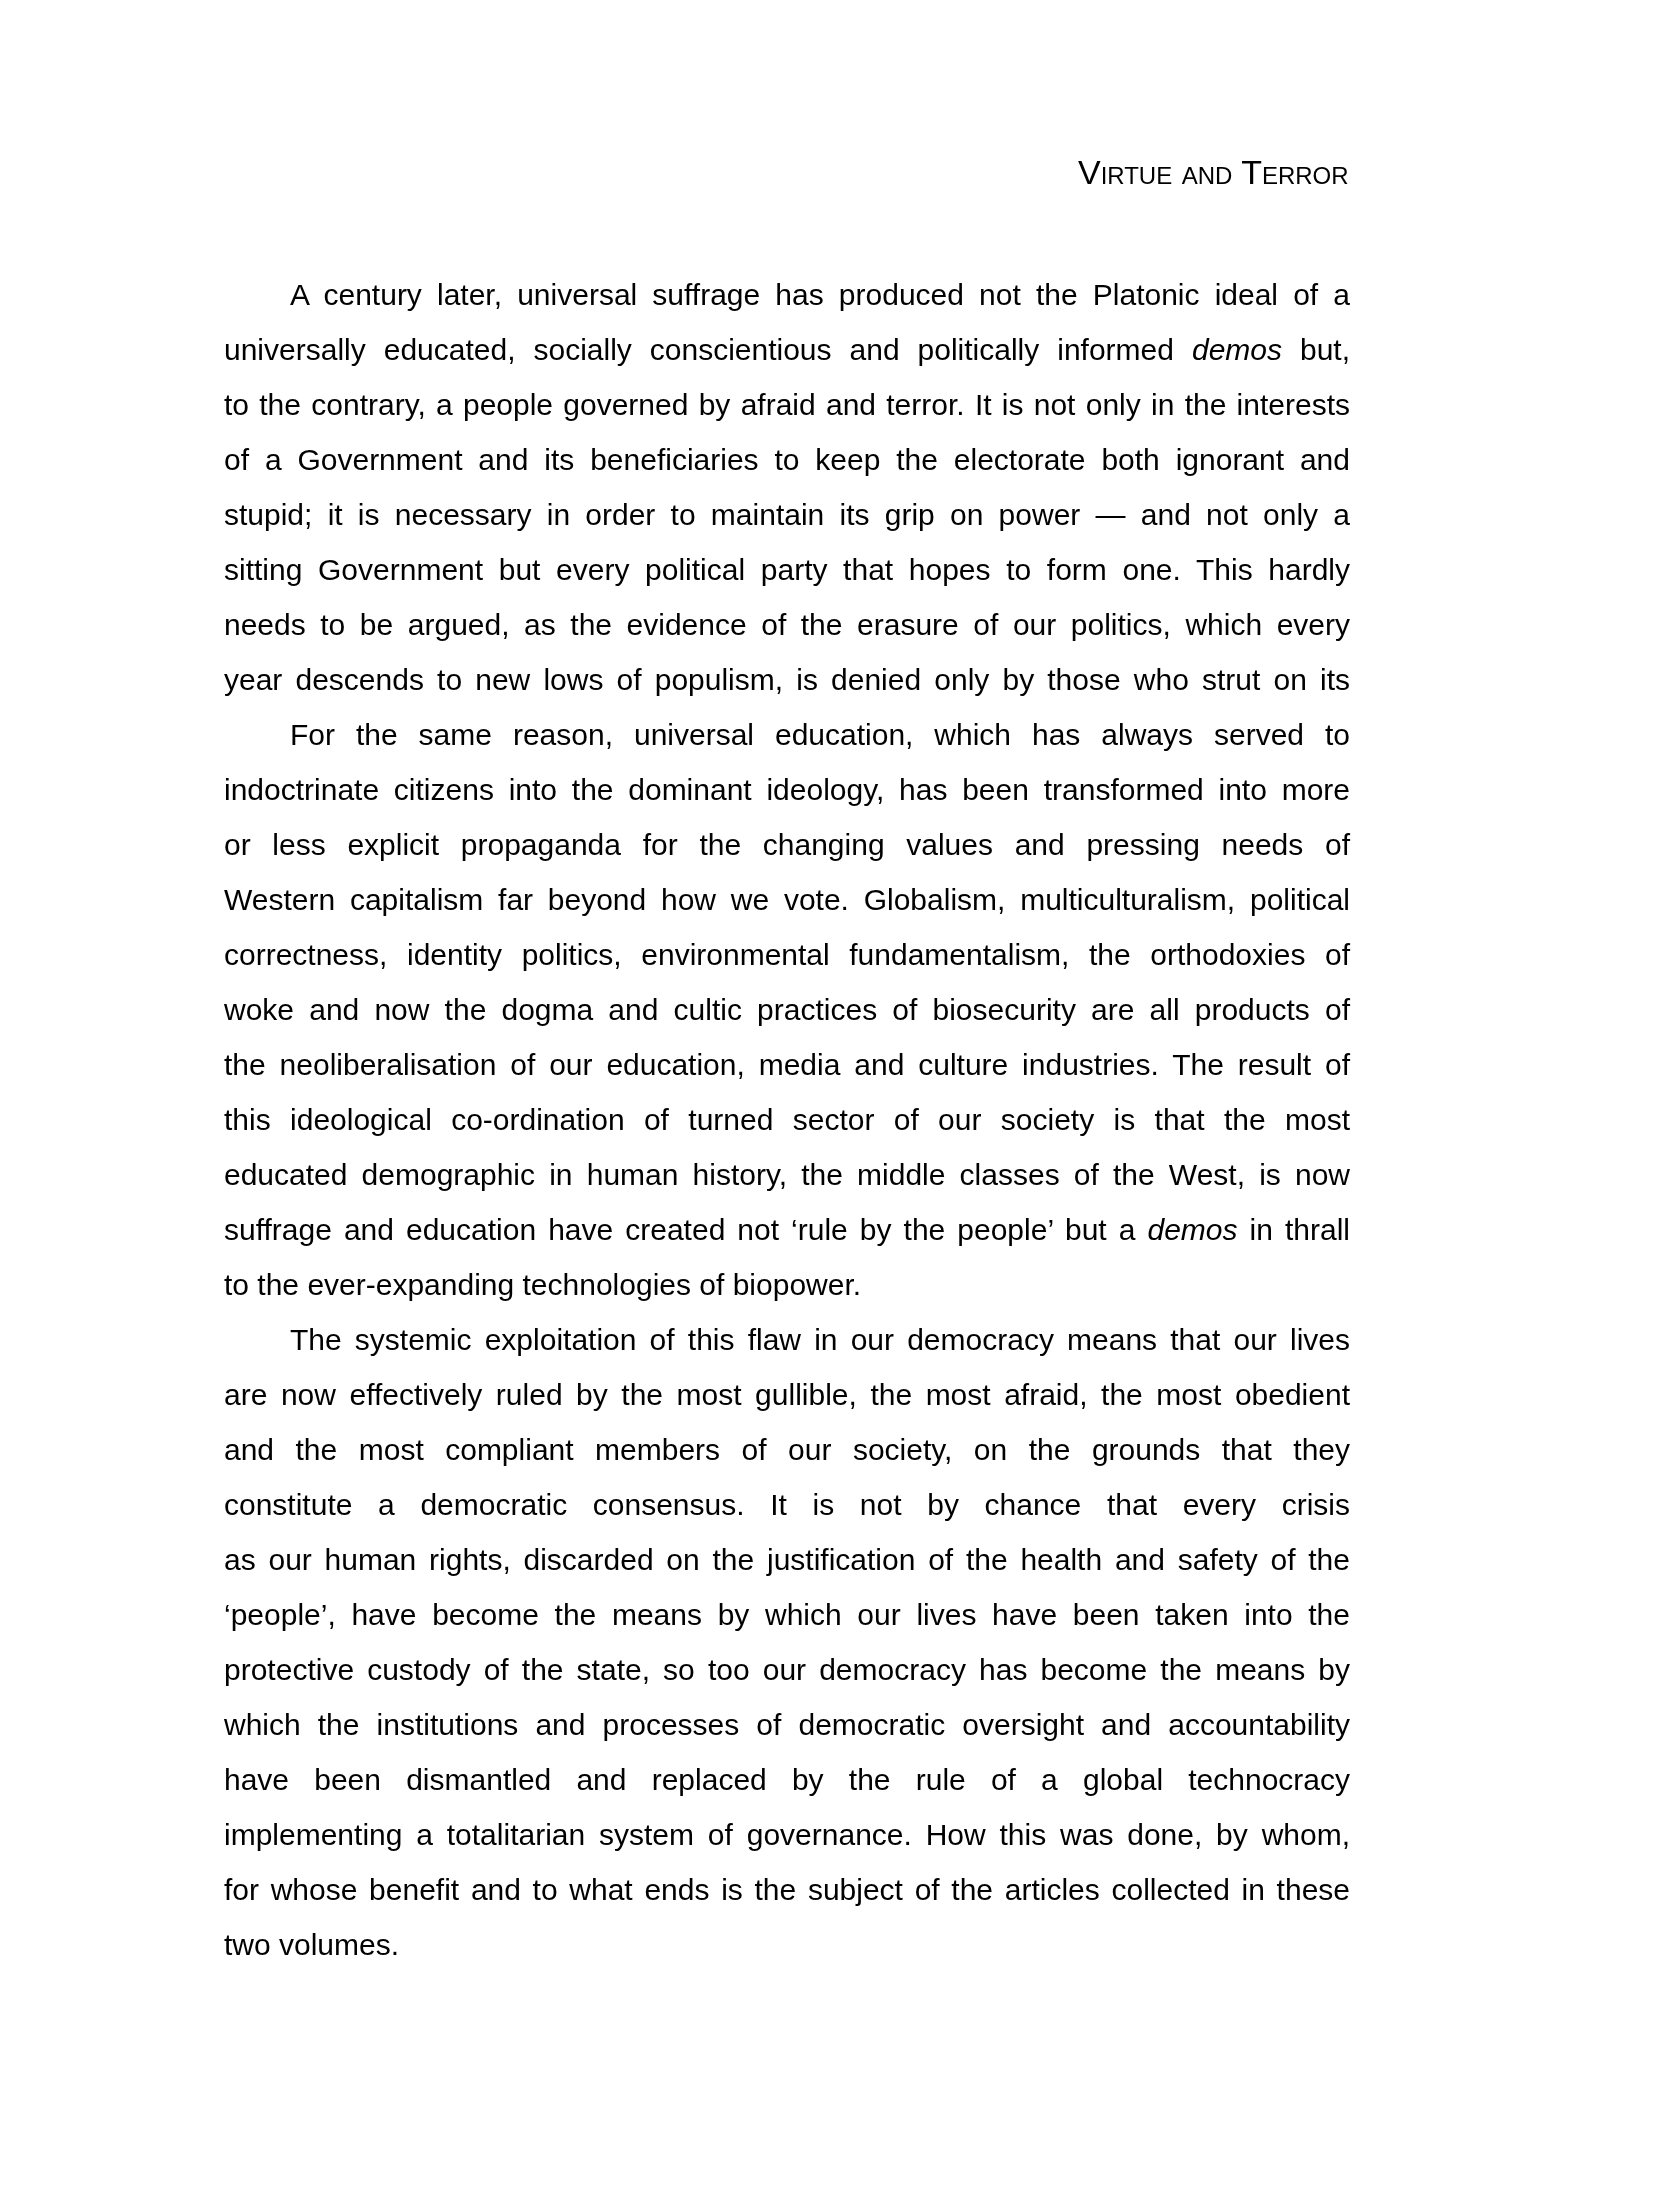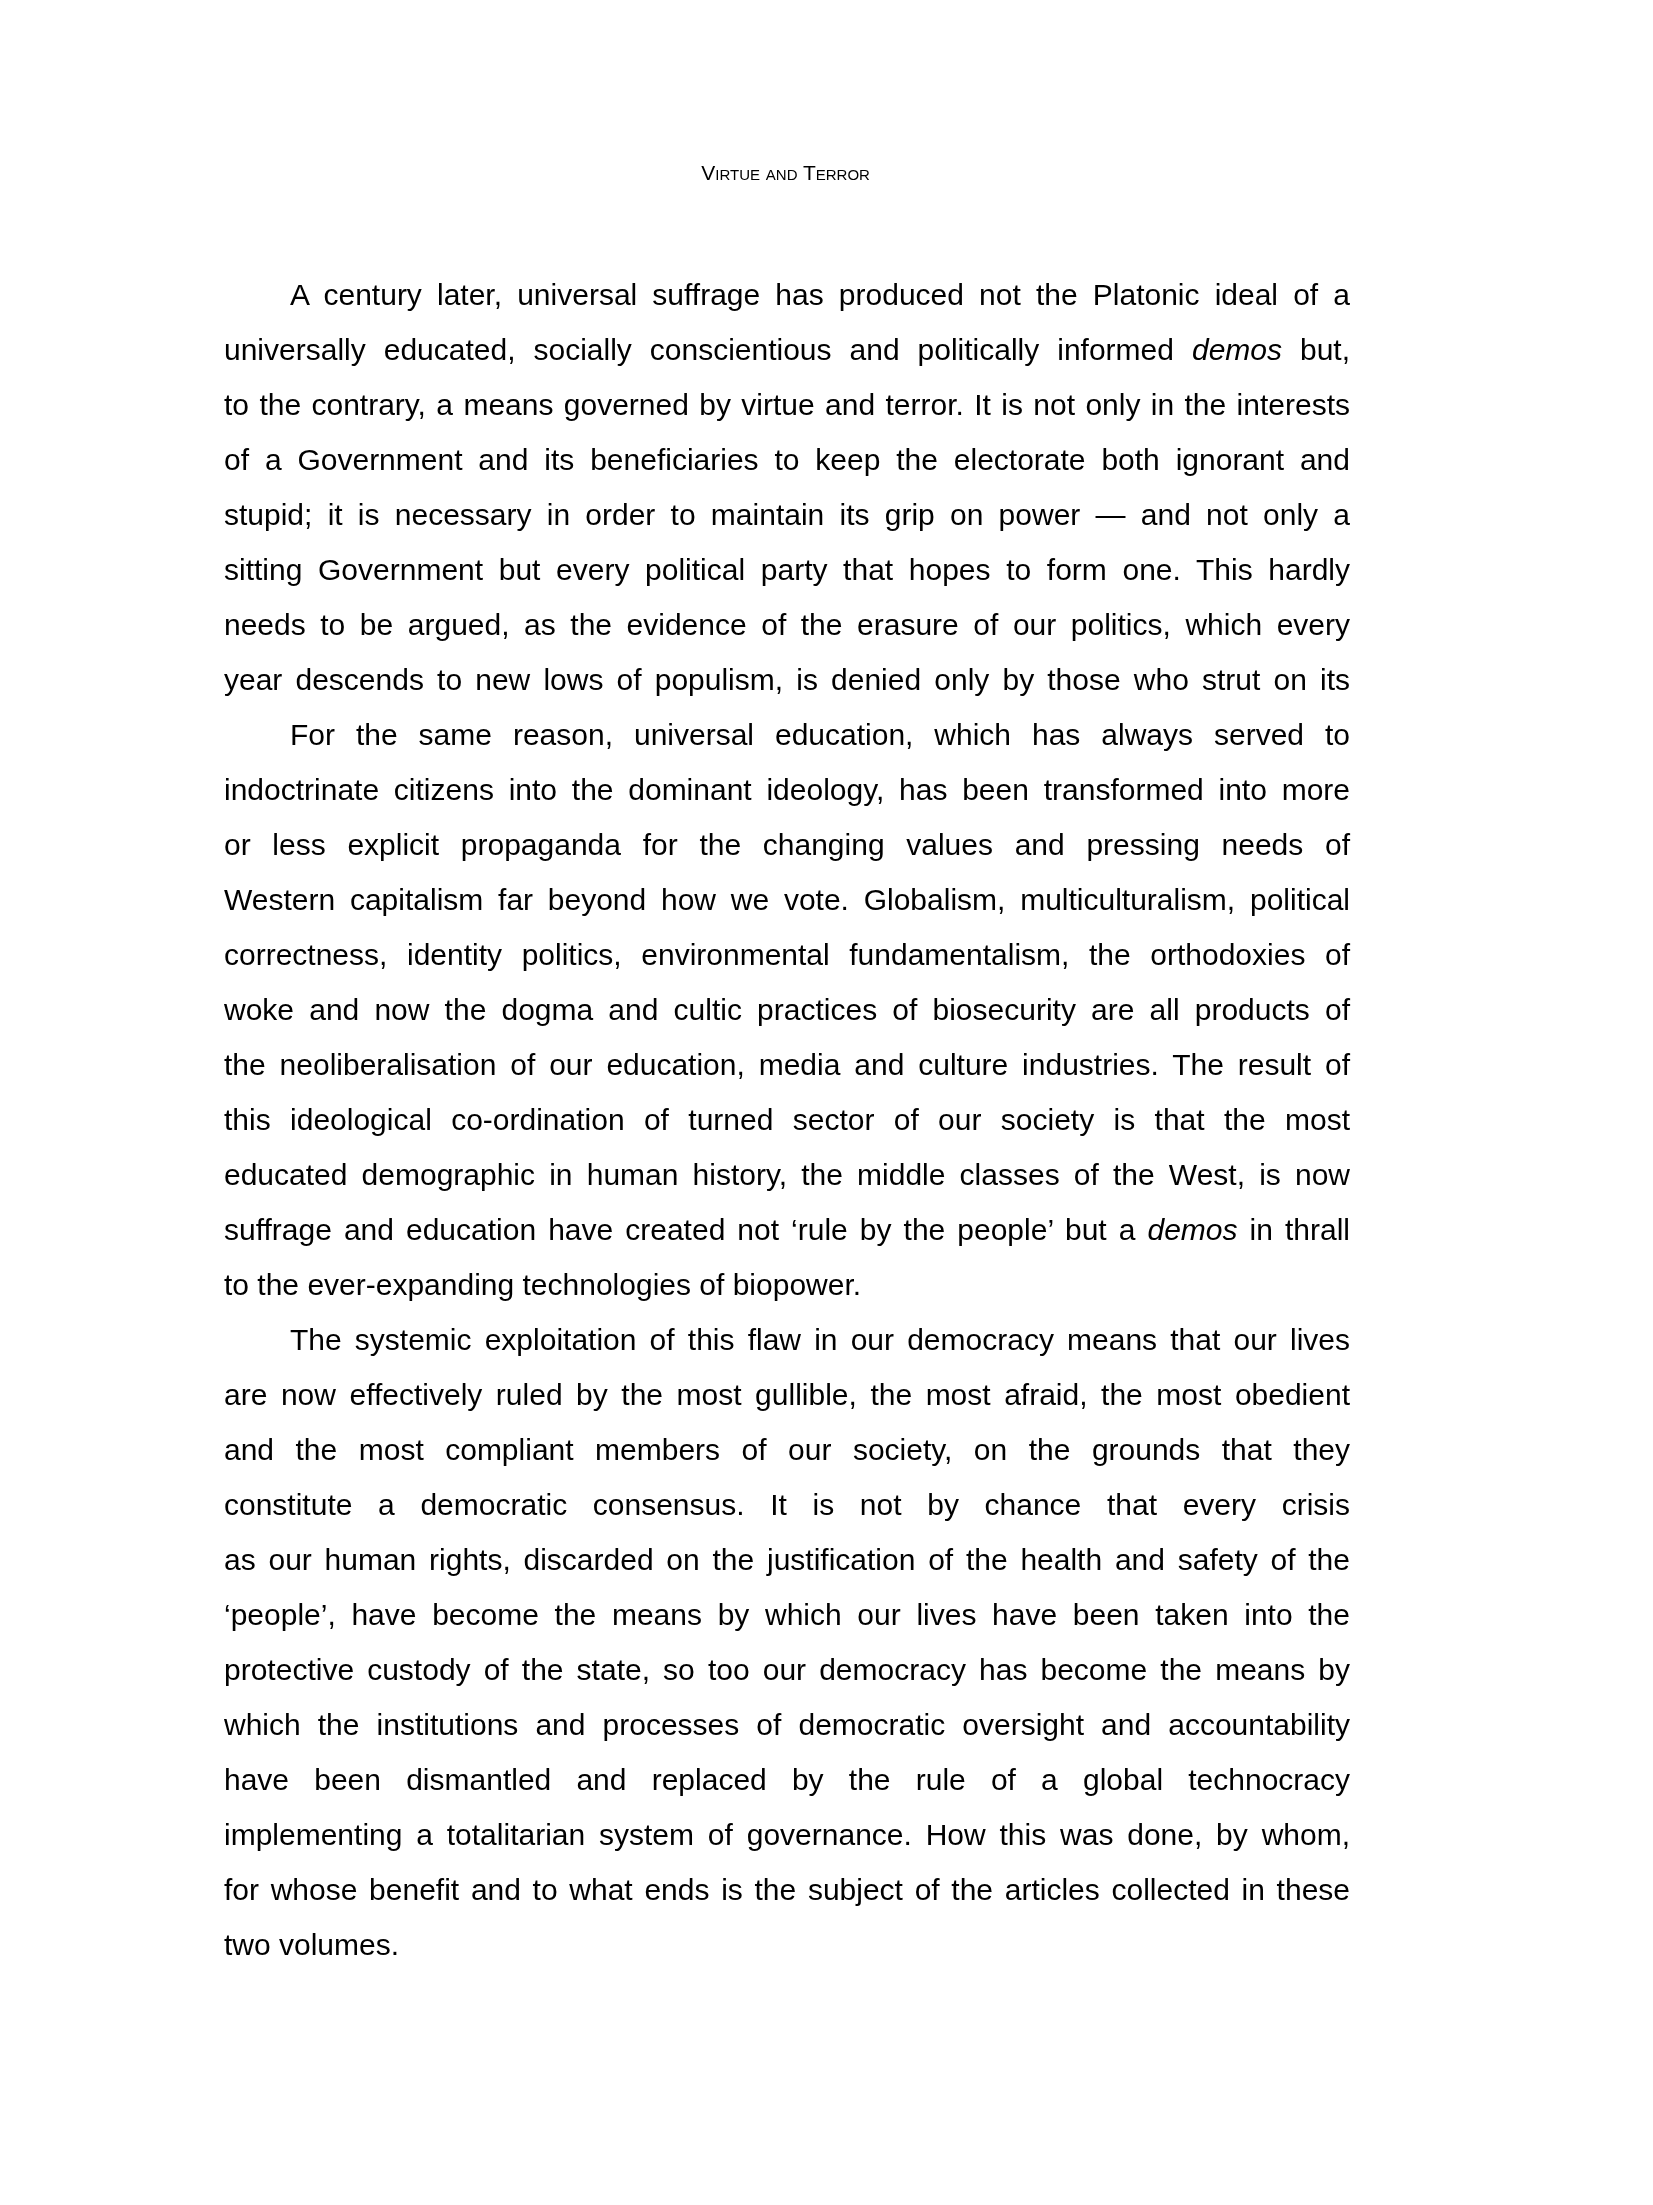--- a/index.html
+++ b/index.html
@@ -1,20 +1,20 @@
 <!DOCTYPE html>
 <html style="font-size:7px"><head>
 <meta charset="utf-8">
 <style>
   html, body { margin: 0; padding: 0; background: #ffffff; }
   body { width: 1654px; height: 2448px; position: relative; overflow: hidden;
          font-family: "Liberation Sans", sans-serif; color: #000000; }
   .running-head {
     position: absolute; left: 242px; width: 1126px; top: 158px;
-    text-align: center; font-size: 21px; line-height: 29px;
+    text-align: right; font-size: 34px; line-height: 29px;
     font-variant: small-caps; letter-spacing: 0;
     transform: translateX(-19.4px);
   }
   .body-text {
     position: absolute; left: 224px; top: 267px; width: 1126px;
     font-size: 30px; line-height: 55px;
   }
   .line {
     display: block; white-space: nowrap; height: 55px;
     text-align: justify; text-align-last: justify;
@@ -25,21 +25,21 @@
 </style>
 </head>
 <body>
 
 <div class="running-head">Virtue and Terror</div>
 
 <div class="body-text" id="body-text">
     <div>
       <span class="line indent"><span>A century later, universal suffrage has produced not the Platonic ideal of a</span></span>
       <span class="line"><span>universally educated, socially conscientious and politically informed </span><em>demos</em><span> but,</span></span>
-      <span class="line"><span>to the contrary, a means governed by virtue and terror. It is not only in the interests</span></span>
+      <span class="line"><span>to the contrary, a people governed by afraid and terror. It is not only in the interests</span></span>
       <span class="line"><span>of a Government and its beneficiaries to keep the electorate both ignorant and</span></span>
       <span class="line"><span>stupid; it is necessary in order to maintain its grip on power — and not only a</span></span>
       <span class="line"><span>sitting Government but every political party that hopes to form one. This hardly</span></span>
       <span class="line"><span>needs to be argued, as the evidence of the erasure of our politics, which every</span></span>
       <span class="line"><span>year descends to new lows of populism, is denied only by those who strut on its</span></span>
     </div>
     <div>
       <span class="line indent"><span>For the same reason, universal education, which has always served to</span></span>
       <span class="line"><span>indoctrinate citizens into the dominant ideology, has been transformed into more</span></span>
       <span class="line"><span>or less explicit propaganda for the changing values and pressing needs of</span></span>

